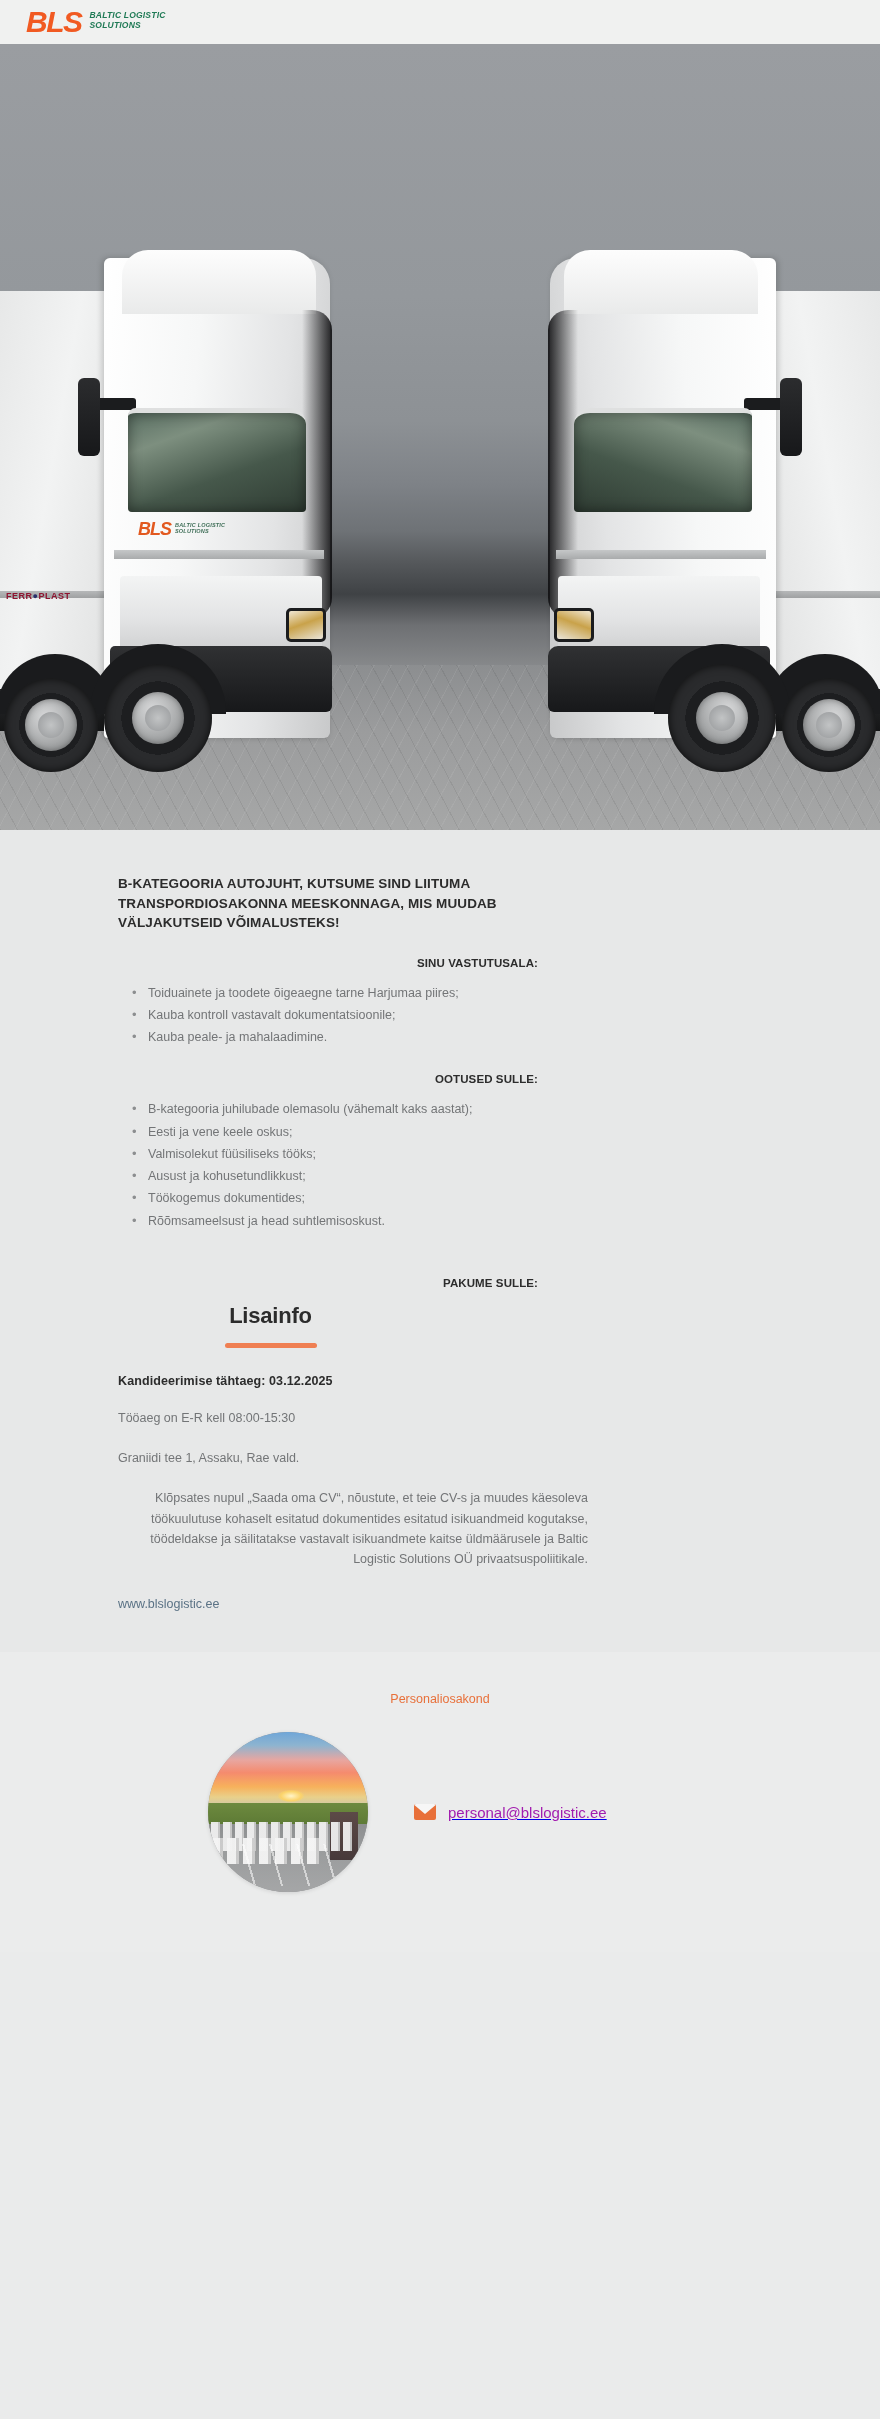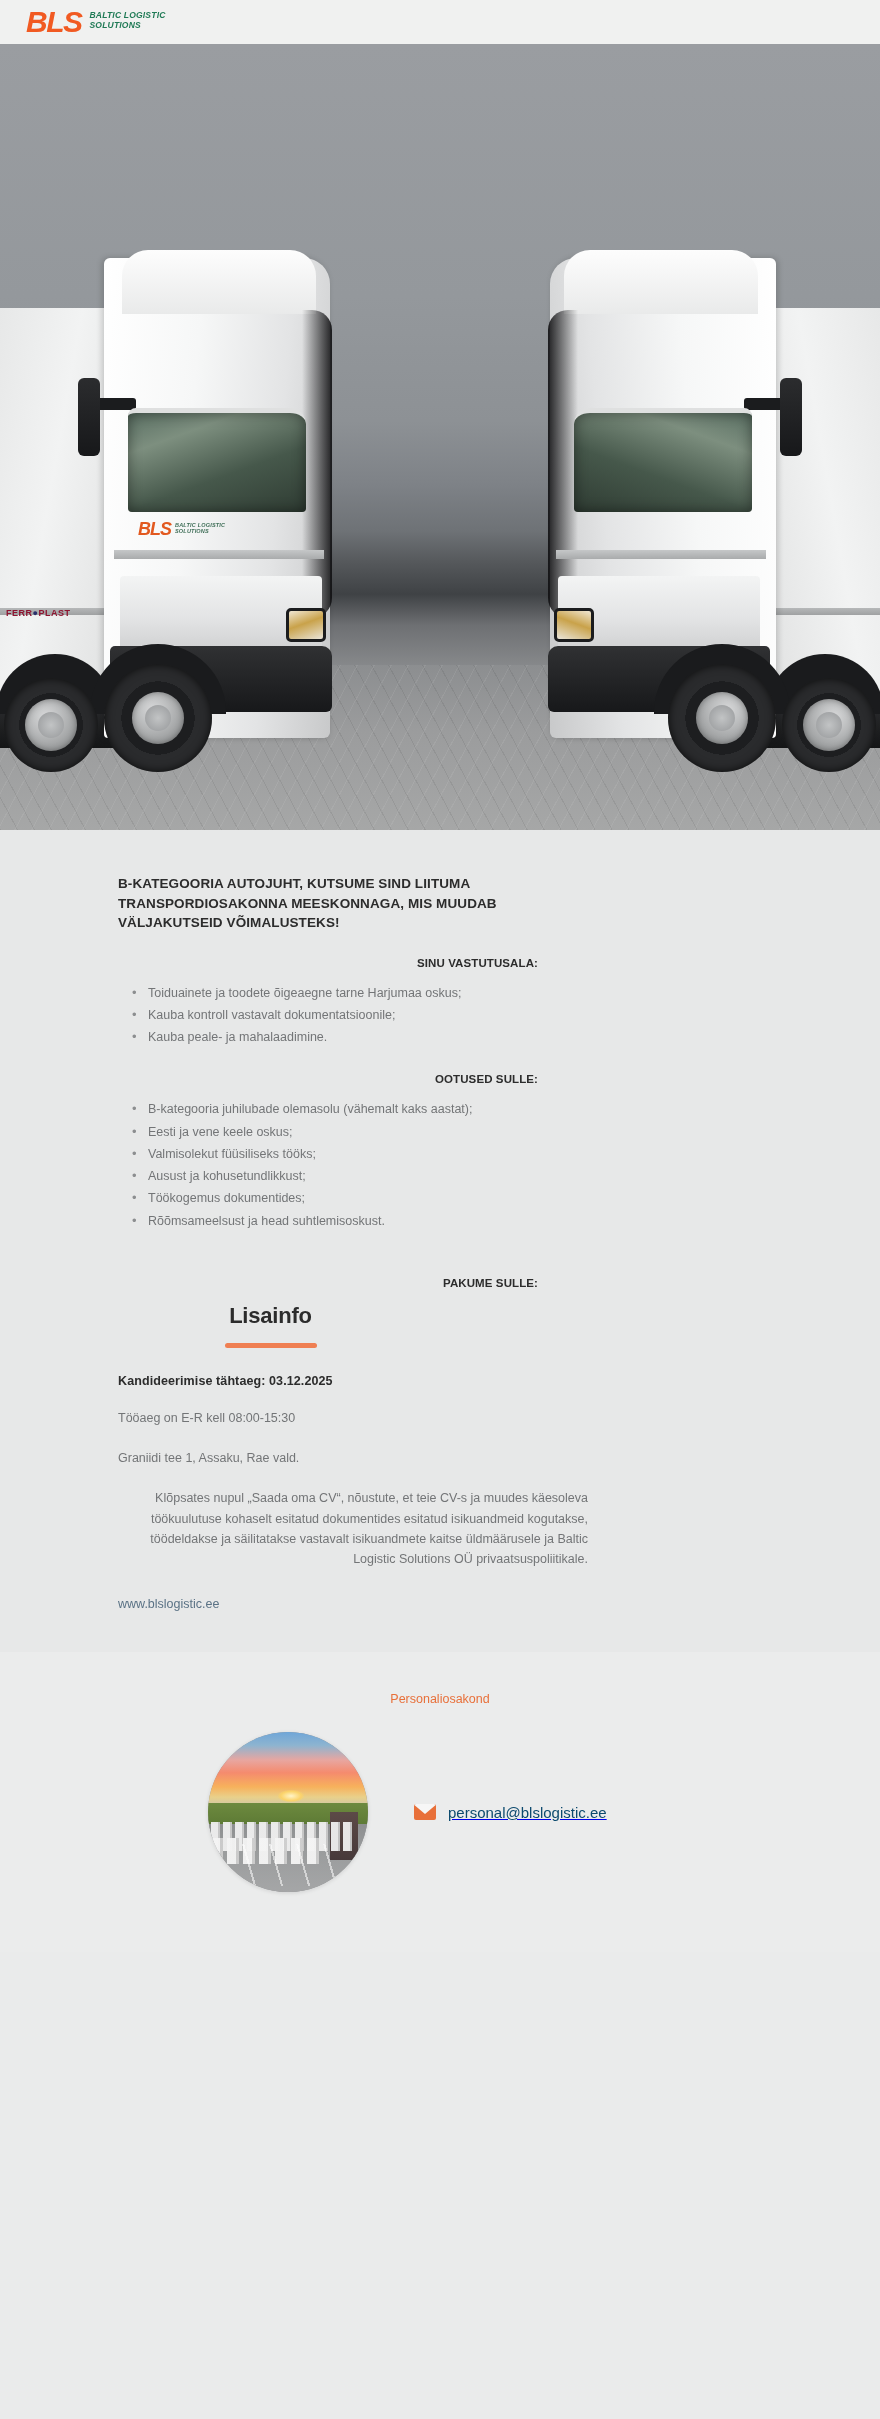--- a/index.html
+++ b/index.html
@@ -76,21 +76,21 @@
     position:absolute;
     bottom:58px;
     width: 330px;
     height: 600px;
   }
   .truck.left  { left: 8px; }
   .truck.right { right: 8px; transform: scaleX(-1); }
 
   
   .trailer {
-    position:absolute; bottom:24px; left:-8px; width:200px; height:440px;
+    position:absolute; bottom:41px; left:-8px; width:200px; height:440px;
     background: linear-gradient(100deg,#e7e8e8 0%, #f2f3f3 30%, #dcdddd 75%, #c9caca 100%);
     border-right: 2px solid #b9bbbb;
   }
   .trailer .ferro {
     position:absolute; top:300px; left:6px;
     font-size: 9px; font-weight:800; letter-spacing:.5px;
     color:#8e1430; font-family:"Liberation Sans", sans-serif;
     white-space:nowrap;
   }
   .trailer .ferro .dot { color:#2a2f6b; }
@@ -356,21 +356,21 @@
   .mail-icon:after {
     content:"";
     position:absolute; left:-2px; top:-1px;
     width: 0; height:0;
     border-left: 13px solid transparent;
     border-right: 13px solid transparent;
     border-top: 11px solid #f6f6f6;
   }
   .email-text {
     font-size: 15px;
-    color: #0c4a6e;
+    color: #a21caf;
     text-decoration: none;
     white-space: nowrap;
   }
 </style>
 </head>
 <body>
 
 <div class="header-bar">
   <div class="logo-wrap">
     <span class="logo-bls">BLS</span>
@@ -441,21 +441,21 @@
   </div>
 </div>
 
 <div class="content">
   <div class="inner">
 
     <h1 class="job-title">B-KATEGOORIA AUTOJUHT, KUTSUME SIND LIITUMA TRANSPORDIOSAKONNA MEESKONNAGA, MIS MUUDAB VÄLJAKUTSEID VÕIMALUSTEKS!</h1>
 
     <h2 class="section-title">SINU VASTUTUSALA:</h2>
     <ul class="bullets">
-      <li>Toiduainete ja toodete õigeaegne tarne Harjumaa oskus;</li>
+      <li>Toiduainete ja toodete õigeaegne tarne Harjumaa piires;</li>
       <li>Kauba kontroll vastavalt dokumentatsioonile;</li>
       <li>Kauba peale- ja mahalaadimine.</li>
     </ul>
 
     <h2 class="section-title">OOTUSED SULLE:</h2>
     <ul class="bullets">
       <li>B-kategooria juhilubade olemasolu (vähemalt kaks aastat);</li>
       <li>Eesti ja vene keele oskus;</li>
       <li>Valmisolekut füüsiliseks tööks;</li>
       <li>Ausust ja kohusetundlikkust;</li>

